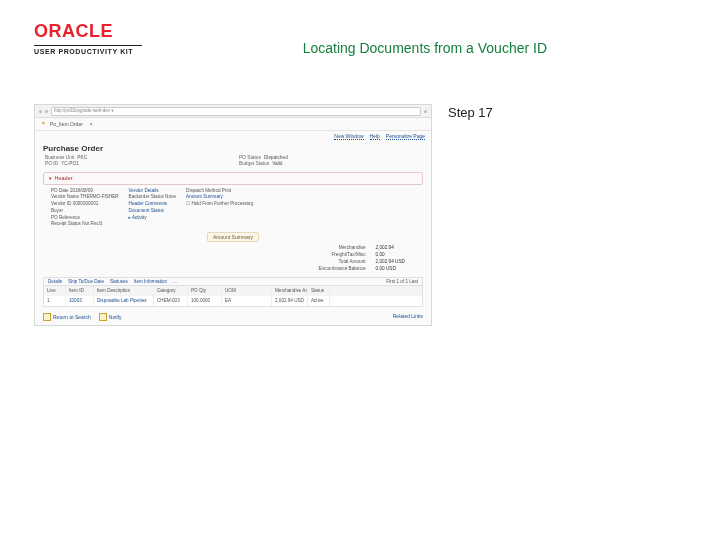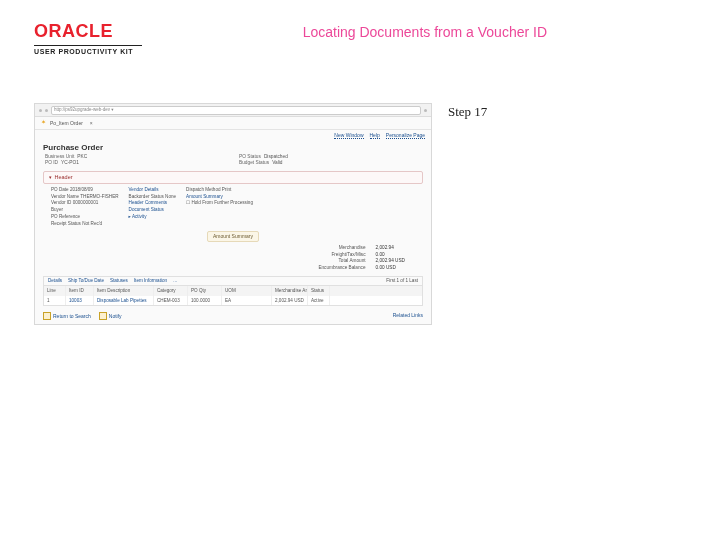--- a/index.html
+++ b/index.html
@@ -2,25 +2,25 @@
 <html><head>
 <meta charset="utf-8">
 <style>
   html,body{margin:0;padding:0;width:720px;height:540px;background:#fff;font-family:Arial,Helvetica,sans-serif;color:#222;}
   .page{width:579px;height:540px;position:relative;}
   .header-row{display:flex;justify-content:space-between;align-items:flex-start;padding:22px 32px 8px 34px;}
   .logo-block{display:flex;flex-direction:column;gap:2px;}
   .logo-word{font-family:"Arial Black",Arial,sans-serif;font-weight:900;font-size:18px;letter-spacing:0.5px;color:#e8212d;line-height:1;}
   .logo-rule{width:108px;height:1.4px;background:#222;margin-top:3px;}
   .logo-sub{font-size:7px;font-weight:700;letter-spacing:0.6px;color:#222;}
-  .doc-title{font-size:14px;color:#ec4899;margin-top:2px;}
+  .doc-title{font-size:14px;color:#15803d;margin-top:18px;}
   .body-row{display:flex;align-items:flex-start;padding:40px 32px 0 34px;gap:18px;}
   .screenshot-col{width:396px;flex:0 0 396px;}
   .instr-col{flex:1;font-size:13px;line-height:1.35;}
-  .step-label{margin-bottom:36px;font-family:Liberation Serif, serif;}
+  .step-label{margin-bottom:36px;}
   .instr-text{}
   .bold{font-weight:700;}
 
   
   .shot{width:396px;border:1px solid #d8d8d8;background:#fafafa;font-size:5px;color:#555;line-height:1.25;}
   .browser-bar{height:12px;background:#f2f2f2;border-bottom:1px solid #ddd;display:flex;align-items:center;gap:3px;padding:0 4px;}
   .bb-dot{width:3px;height:3px;border-radius:50%;background:#bbb;}
   .bb-url{flex:1;height:7px;background:#fff;border:1px solid #ccc;border-radius:2px;font-size:4.5px;color:#888;padding:0 2px;overflow:hidden;white-space:nowrap;}
   .tab-row{display:flex;align-items:center;gap:4px;padding:2px 6px;font-size:5px;border-bottom:1px solid #e4e4e4;}
   .tab-icon{color:#e7a21a;font-size:6px;}

